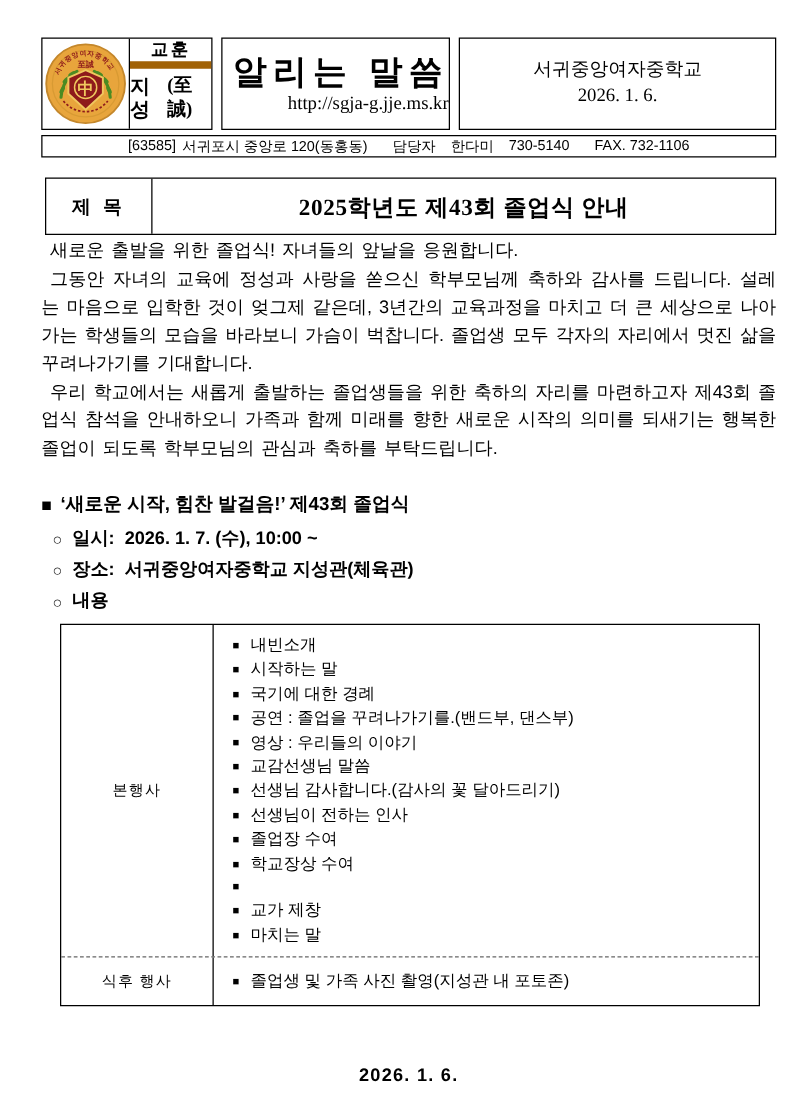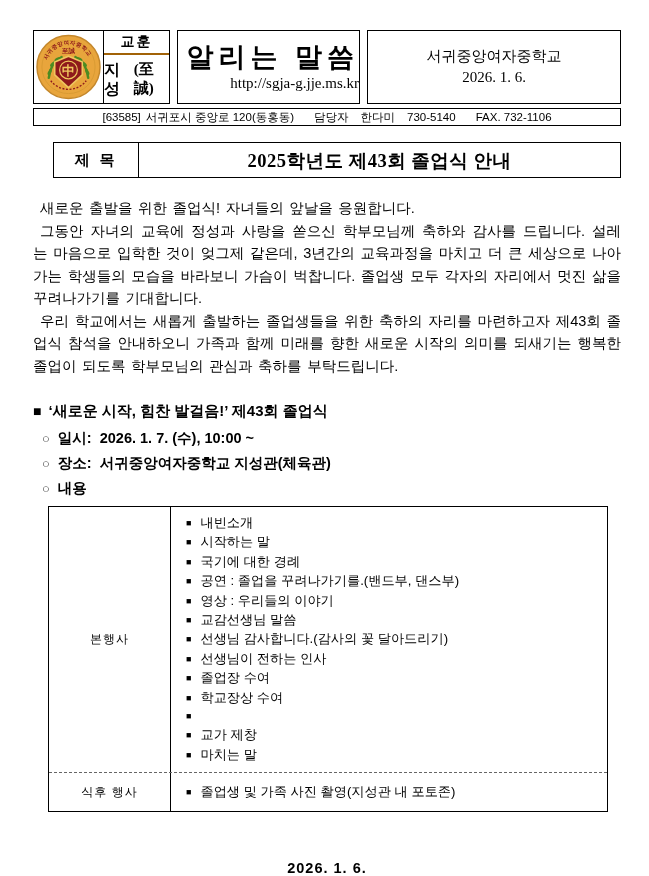--- a/index.html
+++ b/index.html
@@ -8,43 +8,43 @@
     width:649px;height:876px;background:#ffffff;margin:0 auto;
     padding:30px 28px 0 33px;position:relative;color:#000;
     font-family:"Liberation Sans",sans-serif;overflow:hidden;
   }
   
   .header-grid{display:grid;grid-template-columns:137px 183px 1fr;column-gap:7px;height:74px;}
   .hbox{border:1px solid #000;}
   .hbox-a{display:grid;grid-template-columns:70px 1fr;}
   .logo-cell{display:flex;align-items:center;justify-content:center;border-right:1px solid #000;padding:2px;}
   .motto-cell{display:flex;flex-direction:column;}
-  .motto-top{height:24px;border-bottom:2px solid #a16207;display:flex;align-items:center;justify-content:center;
+  .motto-top{height:24px;border-bottom:6px solid #a16207;display:flex;align-items:center;justify-content:center;
              font-size:14px;font-weight:700;letter-spacing:2px;}
   .motto-bottom{flex:1;display:flex;align-items:center;justify-content:center;line-height:19px;}
   .motto-value{font-size:16px;font-weight:800;letter-spacing:1px;}
   .motto-hanja{font-size:15px;font-weight:700;font-family:"Liberation Serif",serif;}
   .hbox-b{display:flex;flex-direction:column;align-items:flex-end;justify-content:center;}
   .doc-title{font-size:27px;font-weight:800;letter-spacing:5px;line-height:32px;white-space:nowrap;}
   .doc-url{font-size:15px;font-family:"Liberation Serif",serif;line-height:20px;}
   .hbox-c{display:flex;flex-direction:column;align-items:center;justify-content:center;
           font-family:"Liberation Serif",serif;font-size:15px;line-height:21px;}
   .contact-row{margin-top:4px;border:1px solid #000;height:18px;display:flex;align-items:center;
                justify-content:center;font-size:11.5px;white-space:nowrap;text-align:center;}
   .contact-row .sp-s{margin-left:5px;}
   .contact-row .sp-l{margin-left:20px;}
   .contact-row .sp-m{margin-left:12px;}
   
-  .title-row{margin:16px 0 0 20px;border:1.5px solid #000;height:36px;display:grid;grid-template-columns:85px 1fr;}
+  .title-row{margin:16px 0 0 3px;border:1.5px solid #000;height:46px;display:grid;grid-template-columns:85px 1fr;}
   .title-label{border-right:1px solid #000;display:flex;align-items:center;justify-content:center;
                font-weight:700;font-size:15px;font-family:"Liberation Serif",serif;letter-spacing:3px;}
   .title-value{display:flex;align-items:center;justify-content:center;font-weight:700;font-size:18.5px;
                font-family:"Liberation Serif",serif;letter-spacing:0.5px;}
   
-  .body-text{margin-top:19px;font-size:14.5px;line-height:22.5px;text-align:justify;word-spacing:1.5px;}
+  .body-text{margin-top:2px;font-size:14.5px;line-height:22.5px;text-align:justify;word-spacing:1.5px;}
   .body-text p{margin:0;text-indent:7px;}
   
   .section{margin-top:23px;}
   .sec-heading{font-weight:800;font-size:15px;line-height:22px;display:flex;align-items:center;gap:7px;}
   .sq-marker{font-size:14px;}
   .sec-items{margin-top:4px;padding-left:9px;}
   .sec-item{display:flex;gap:8px;font-weight:700;font-size:14.5px;line-height:25px;}
   .circ{font-size:13px;color:#333;}
   
   .program{margin:5px 0 0 15px;width:560px;border:1.6px solid #000;}

